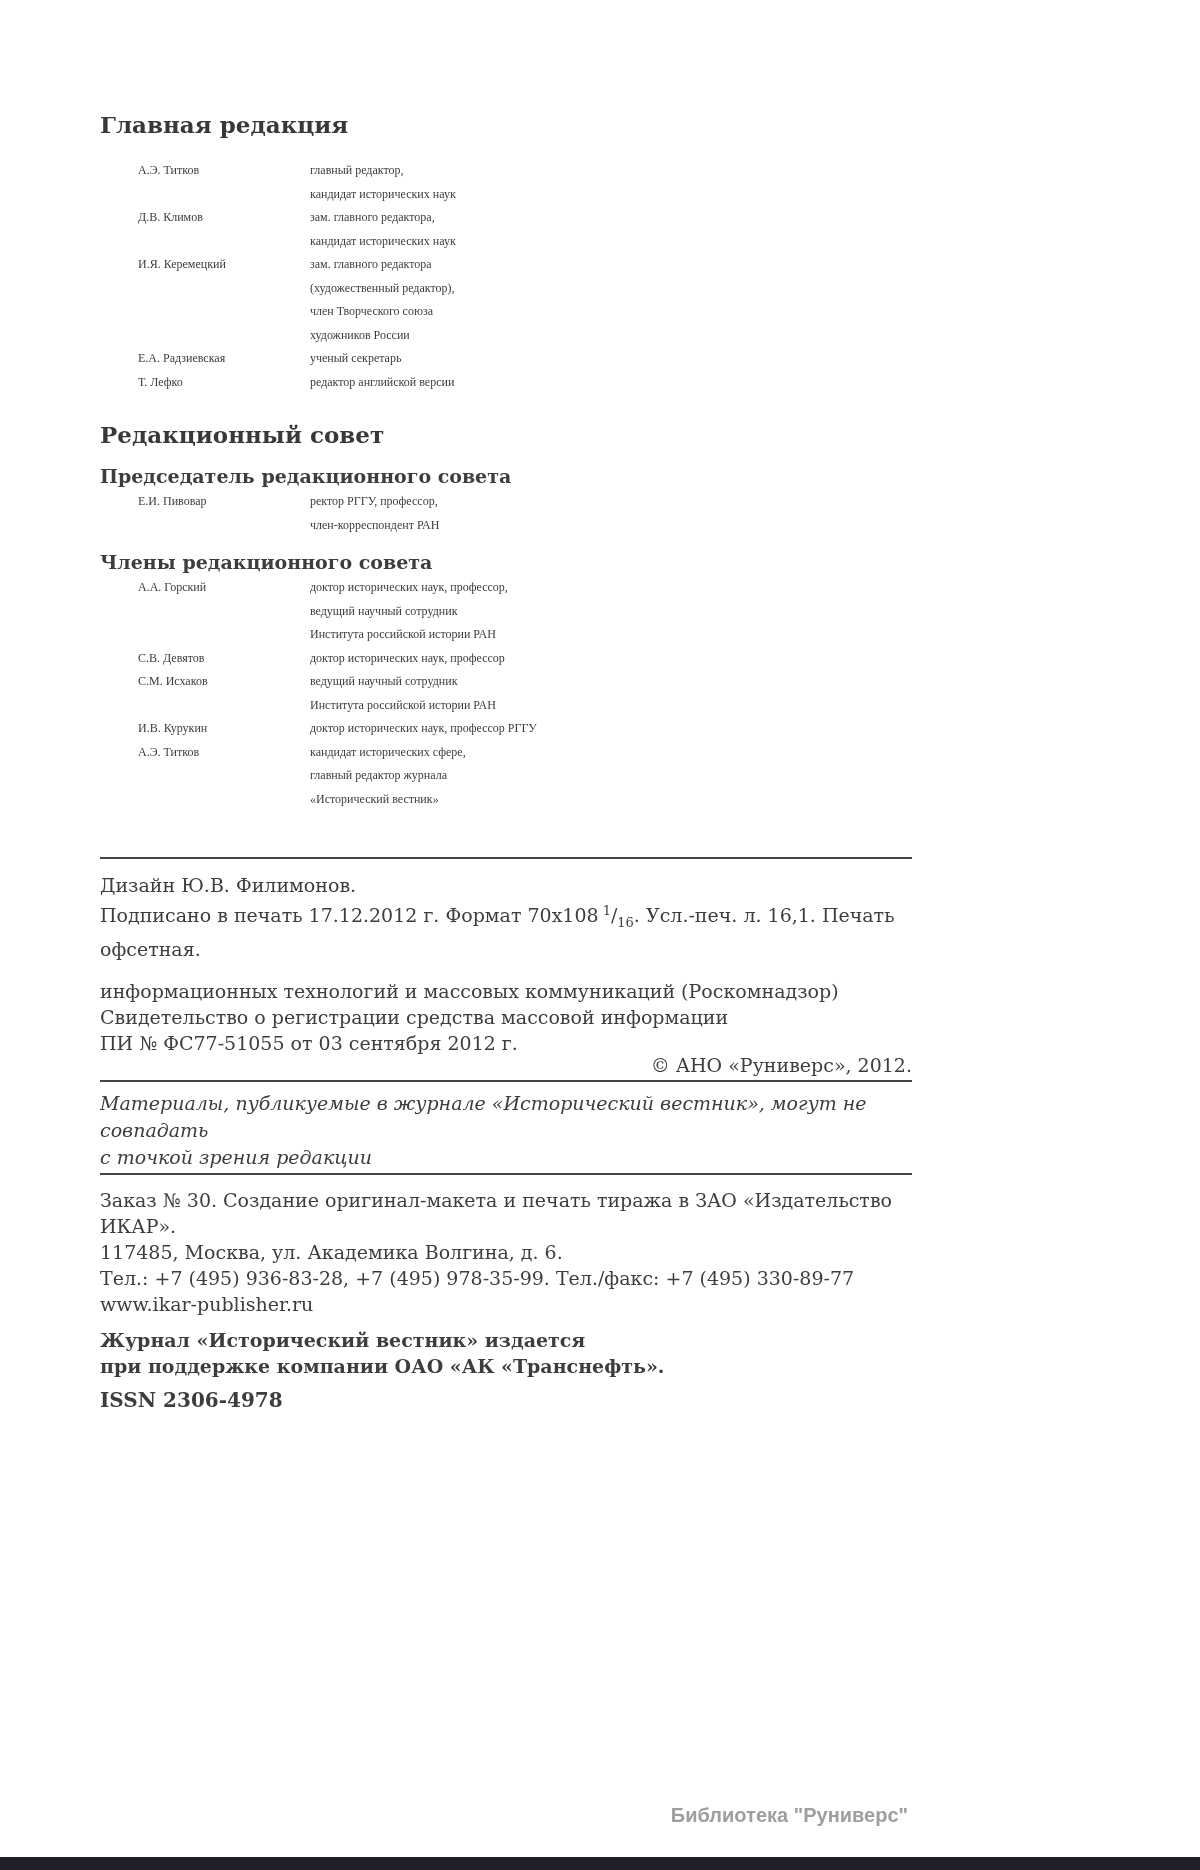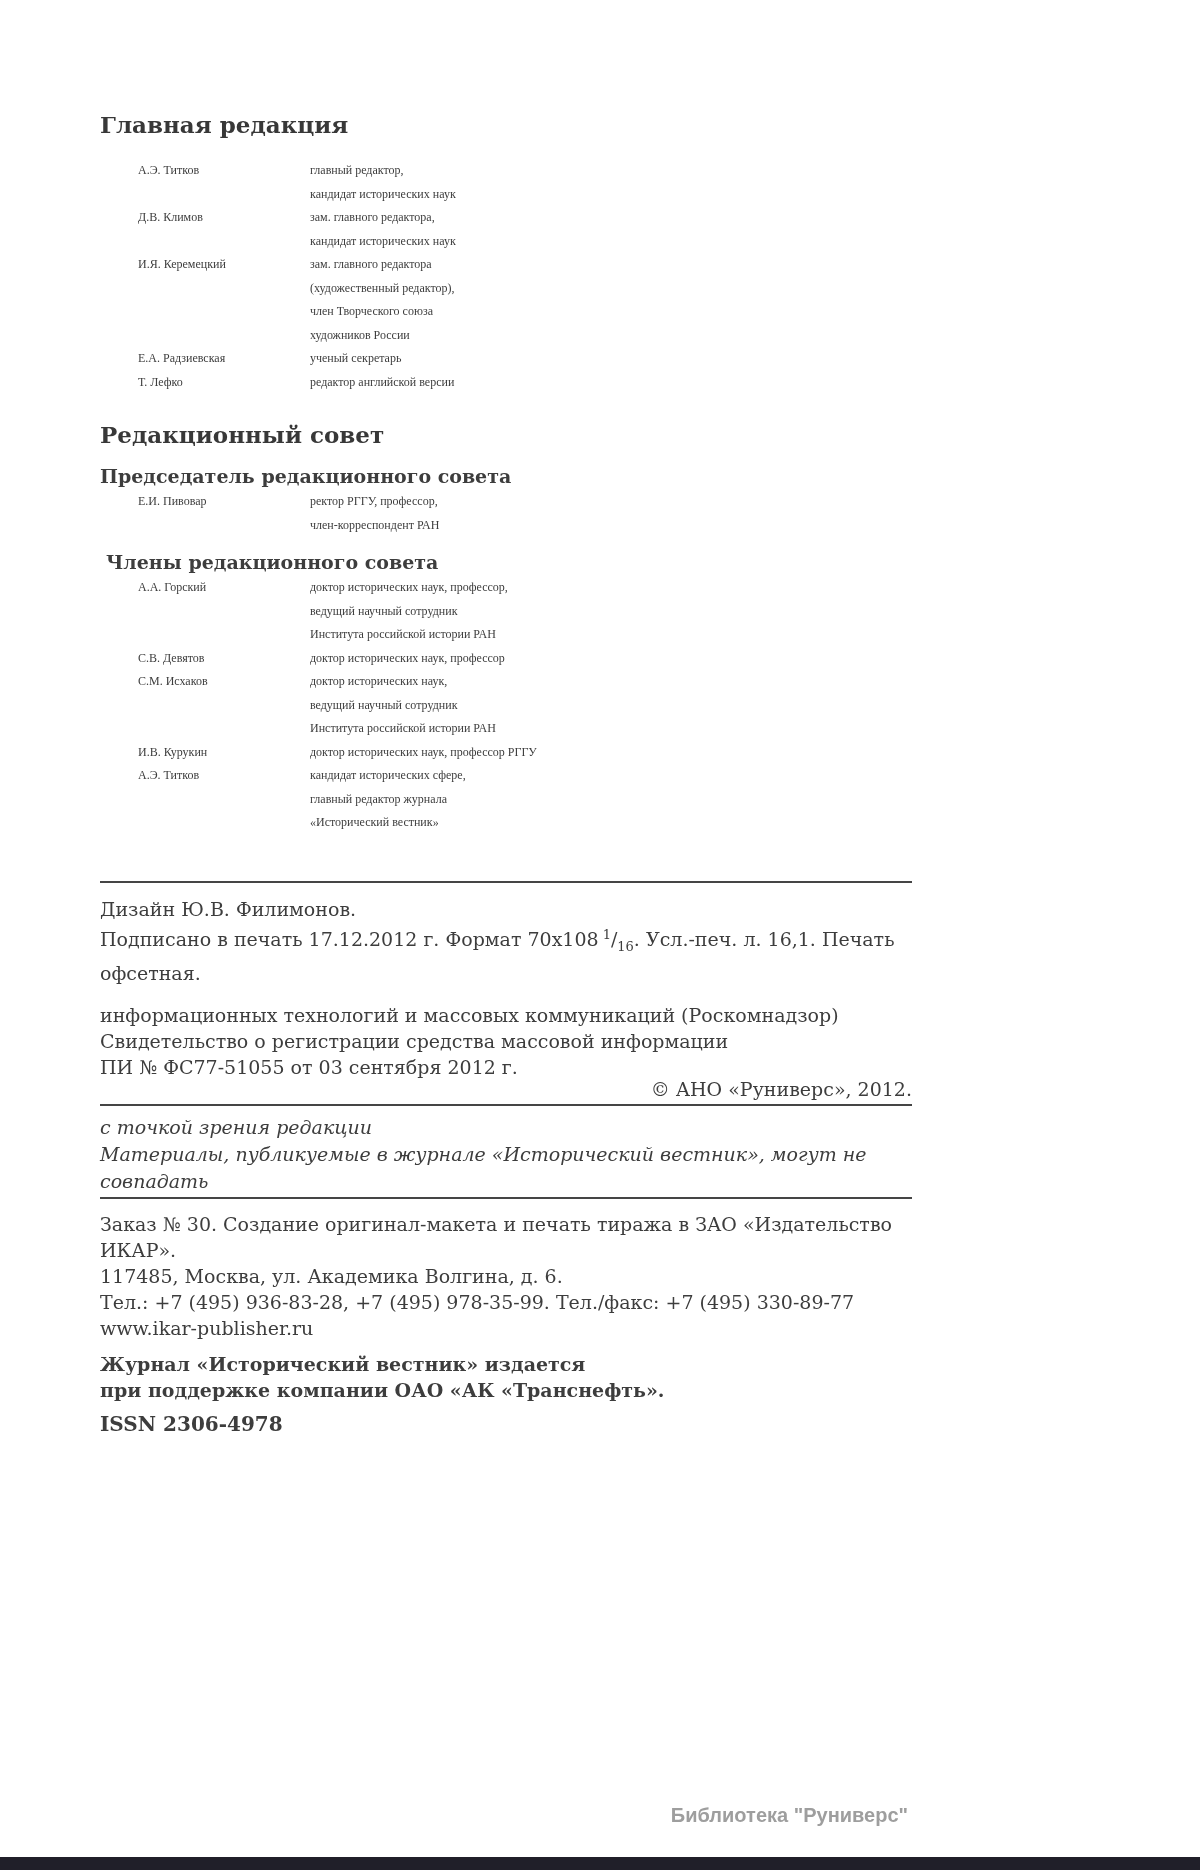--- a/index.html
+++ b/index.html
@@ -26,21 +26,21 @@
     line-height: 28px;
   }
   .title-main { margin-top: 102px; }
   .title-board { margin-top: 27px; }
   .subsection-title {
     font-size: 19px;
     font-weight: 700;
     line-height: 24px;
   }
   .sub-chairman { margin-top: 15px; }
-  .sub-members { margin-top: 13px; margin-left: 6px; }
+  .sub-members { margin-top: 13px; }
   .members-block { margin-top: 20px; }
   .members-block-tight { margin-top: 2px; }
   .member-row { display: flex; font-size: 12px; line-height: 23.5px; font-family: Liberation Serif, serif; }
   .member-name { flex: 0 0 210px; width: 210px; padding-left: 38px; }
   .member-roles { flex: 1; }
   .rule { height: 2px; background: #454545; }
   .rule-1 { margin-top: 46px; }
   .rule-2 { margin-top: 2px; }
   .rule-3 { margin-top: 2px; }
   .imprint-line, .text-line { font-size: 19px; line-height: 26px; }
@@ -145,21 +145,20 @@
       </div>
       <div class="member-row">
         <div class="member-name">С.В. Девятов</div>
         <div class="member-roles">
           <div>доктор исторических наук, профессор</div>
         </div>
       </div>
       <div class="member-row">
         <div class="member-name">С.М. Исхаков</div>
         <div class="member-roles">
-          <div>доктор исторических наук,</div>
           <div>ведущий научный сотрудник</div>
           <div>Института российской истории РАН</div>
         </div>
       </div>
       <div class="member-row">
         <div class="member-name">И.В. Курукин</div>
         <div class="member-roles">
           <div>доктор исторических наук, профессор РГГУ</div>
         </div>
       </div>
@@ -187,22 +186,22 @@
       <div class="imprint-line">информационных технологий и массовых коммуникаций (Роскомнадзор)</div>
       <div class="imprint-line">Свидетельство о регистрации средства массовой информации</div>
       <div class="imprint-line">ПИ № ФС77-51055 от 03 сентября 2012 г.</div>
     </div>
 
     <div class="imprint-line copyright">© АНО «Руниверс», 2012.</div>
 
     <div class="rule rule-2"></div>
 
     <div class="disclaimer-block">
+      <div class="text-line">Материалы, публикуемые в журнале «Исторический вестник», могут не совпадать</div>
       <div class="text-line">с точкой зрения редакции</div>
-      <div class="text-line">Материалы, публикуемые в журнале «Исторический вестник», могут не совпадать</div>
     </div>
 
     <div class="rule rule-3"></div>
 
     <div class="printing-block">
       <div class="text-line">Заказ № 30. Создание оригинал-макета и печать тиража в ЗАО «Издательство ИКАР».</div>
       <div class="text-line">117485, Москва, ул. Академика Волгина, д. 6.</div>
       <div class="text-line">Тел.: +7 (495) 936-83-28, +7 (495) 978-35-99. Тел./факс: +7 (495) 330-89-77</div>
       <div class="text-line">www.ikar-publisher.ru</div>
     </div>

